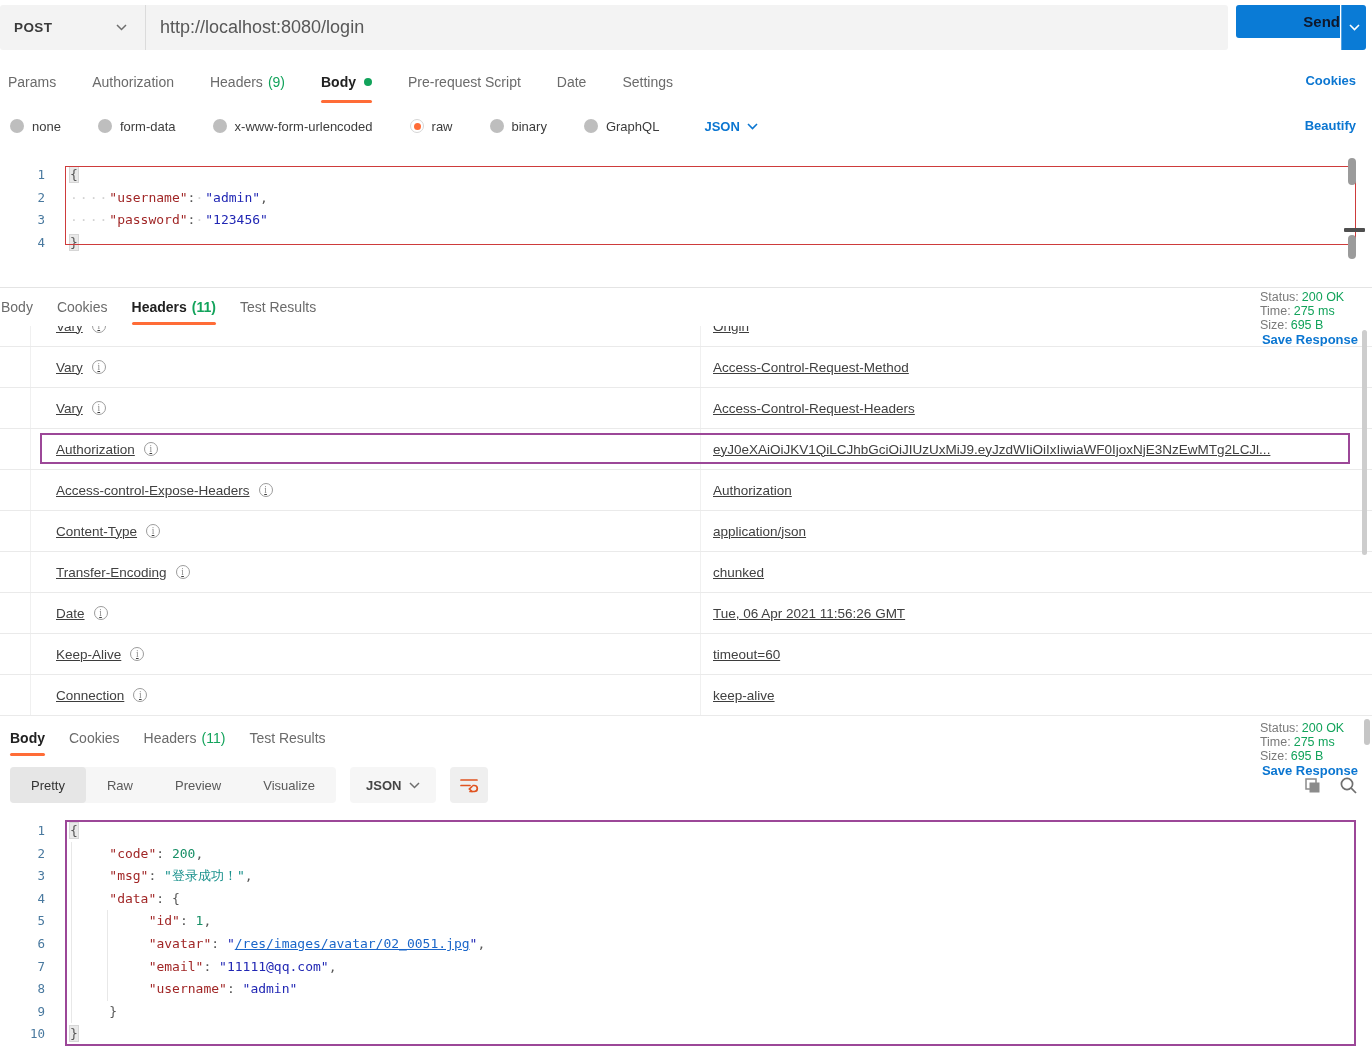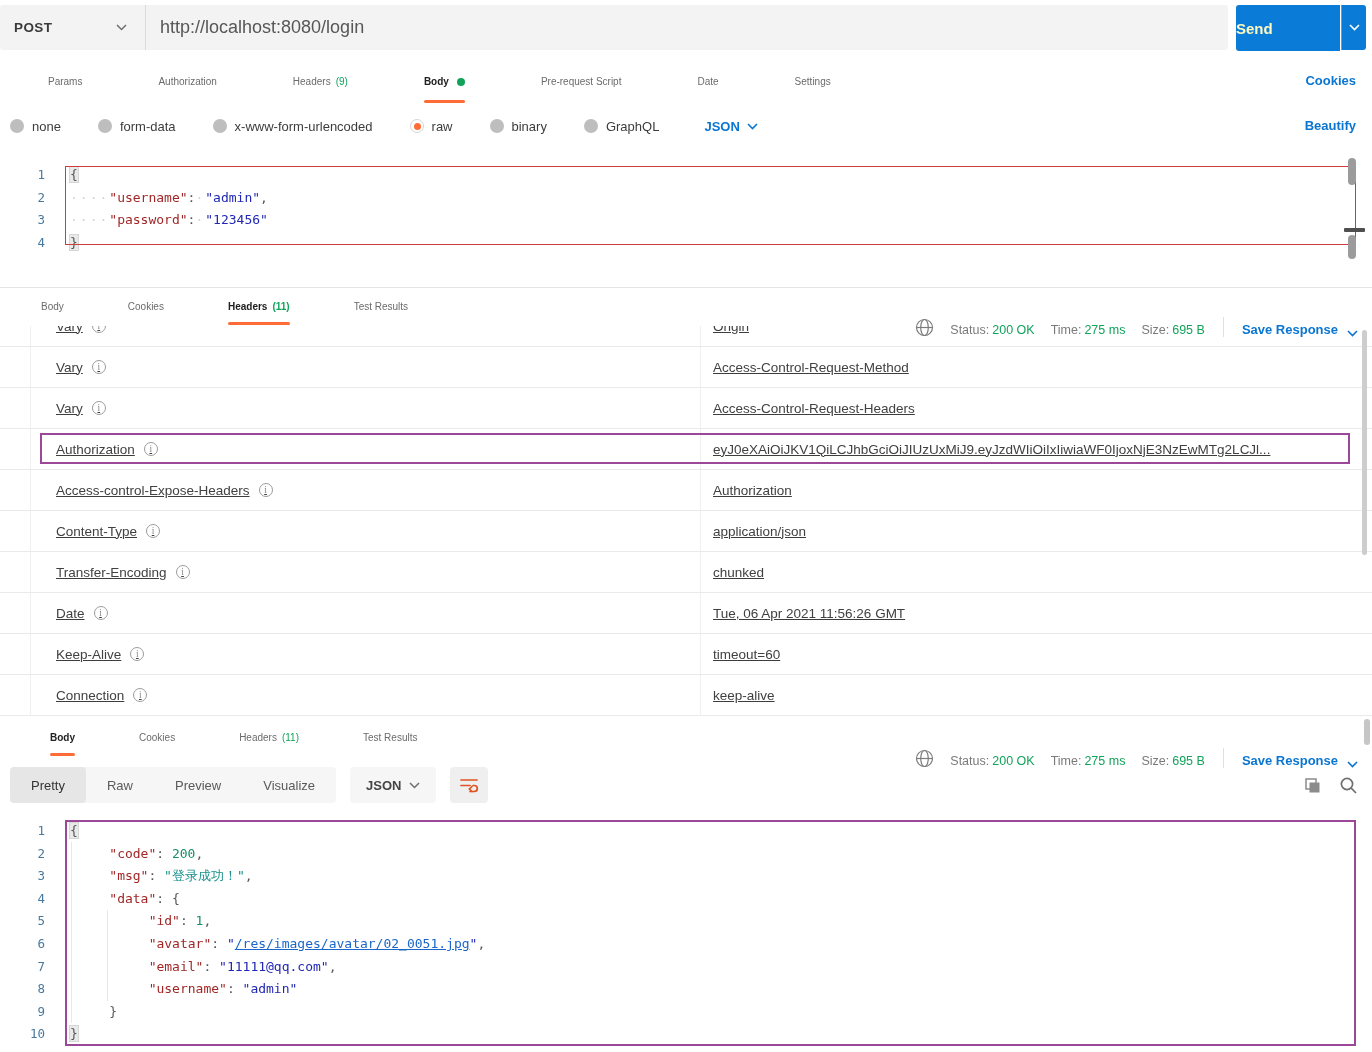--- a/index.html
+++ b/index.html
@@ -9,31 +9,31 @@
     background:#fff; font-family:"Liberation Sans", sans-serif; color:#3d3d3d;
   }
   
   .url-group { position:absolute; left:0; top:5px; width:1228px; height:45px;
     background:#F3F3F3; border-radius:3px; display:flex; align-items:center; }
   .method { width:146px; height:100%; display:flex; align-items:center;
     justify-content:space-between; padding:0 18px 0 14px; border-right:1px solid #DBDBDB; cursor:pointer; }
   .method-label { font-weight:bold; font-size:13.5px; color:#3a3a3a; letter-spacing:.4px; }
   .chev { display:inline-block; }
   .url-text { padding-left:14px; font-size:18px; color:#575757; }
-  .send-btn { position:absolute; left:1236px; top:5px; width:104px; height:46px;
+  .send-btn { position:absolute; left:1236px; top:5px; width:104px; height:33px;
     background:#0A7BD6; border-radius:3px 0 0 3px; display:flex; align-items:center;
-    justify-content:flex-start; color:#fef9c3; font-weight:bold; font-size:15px; cursor:pointer; }
+    justify-content:flex-end; color:#0f172a; font-weight:bold; font-size:15px; cursor:pointer; }
   .send-chev { position:absolute; left:1341px; top:5px; width:25px; height:45px;
     background:#0A7BD6; border-radius:0 3px 3px 0; display:flex; align-items:center;
     justify-content:center; color:#fff; border-left:1px solid rgba(255,255,255,.3); cursor:pointer; }
   
   .req-tabs { position:absolute; top:60px; left:0; width:100%; height:43px;
     display:flex; align-items:center; padding-left:8px; }
-  .tab { position:relative; margin-right:36px; font-size:10px; color:#6b6b6b;
-    display:flex; align-items:center; height:100%; cursor:pointer; white-space:nowrap;margin-left:40px; }
+  .tab { position:relative; margin-right:36px; font-size:14px; color:#6b6b6b;
+    display:flex; align-items:center; height:100%; cursor:pointer; white-space:nowrap; }
   .tab .t-count { color:#12A35B; margin-left:5px; }
   .tab .t-dot { width:8px; height:8px; border-radius:50%; background:#12A35B; margin-left:8px; }
   .tab.active { color:#212121; font-weight:bold; }
   .tab.active::after { content:""; position:absolute; left:0; right:0; bottom:0;
     height:3px; background:#FF6C37; border-radius:2px; }
   .link-right { position:absolute; right:16px; color:#0B76D1; font-size:13px; font-weight:bold; cursor:pointer; }
   
   .modes { position:absolute; top:103px; left:0; width:100%; height:46px;
     display:flex; align-items:center; padding-left:10px; gap:37px; }
   .mode { display:flex; align-items:center; gap:8px; font-size:13px; color:#3c3c3c; cursor:pointer; }
@@ -64,22 +64,22 @@
   .anno-red    { left:65px; top:166px; width:1291px; height:79px;  border:1px solid #CE3B3B; }
   .anno-purple { left:65px; top:820px; width:1291px; height:226px; border:2px solid #9C4798; }
   
   .divider { position:absolute; left:0; width:100%; height:1px; background:#E4E4E4; }
   .sb { position:absolute; border-radius:4px; }
   
   .resp-bar { position:absolute; left:0; width:100%; height:37px; display:flex; align-items:center; }
   #resp1-bar { top:288px; padding-left:1px; }
   #resp2-bar { top:719px; padding-left:10px; }
   .resp-bar .tab { margin-right:24px; }
-  .status-cluster { position:absolute; right:14px; top:12px; height:100%;
-    display:flex; align-items:flex-end; font-size:12.5px; color:#7a7a7a; }
+  .status-cluster { position:absolute; right:14px; top:2px; height:100%;
+    display:flex; align-items:flex-start; font-size:12.5px; color:#7a7a7a;flex-direction:column; }
   .status-cluster .pair { margin-left:16px; white-space:nowrap; }
   .status-cluster .g-val { color:#12A35B; margin-left:3px; }
   .status-cluster .vdiv { width:1px; height:20px; background:#E0E0E0; margin-left:18px; }
   .save-btn { color:#0B76D1; font-size:13px; font-weight:bold; margin-left:18px; cursor:pointer; white-space:nowrap; }
   .save-chev { color:#0B76D1; margin-left:9px; cursor:pointer; }
   .globe { margin-left:0; cursor:pointer; }
   
   .h-table { position:absolute; top:326px; left:0; width:100%; height:390px; overflow:hidden;text-decoration:underline; }
   .h-rows { margin-top:-20px; position:relative; }
   .h-row { display:flex; height:41px; align-items:center; border-bottom:1px solid #EAEAEA; position:relative; }

